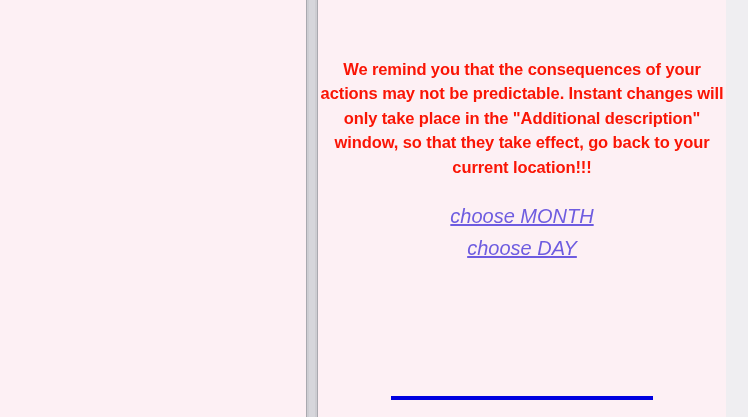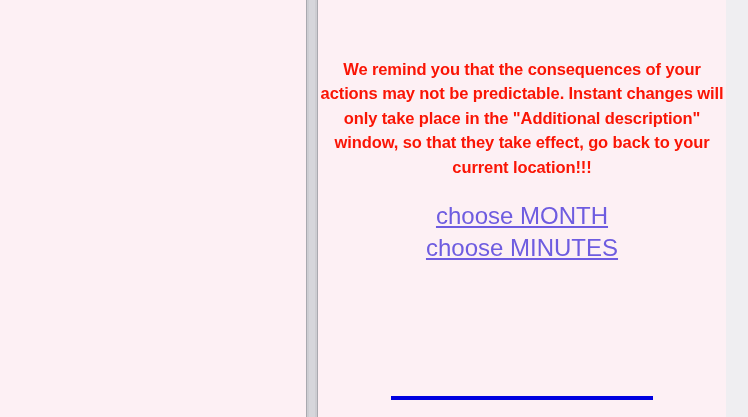--- a/index.html
+++ b/index.html
@@ -94,23 +94,24 @@
     position: absolute;
     left: 0;
     top: 200px;
     width: 408px;
     text-align: center;
   }
   .links a {
     display: block;
     color: #6e5ce0;
     text-decoration: underline;
-    font-size: 24px;
+    font-size: 20px;
     line-height: 32px;
     white-space: nowrap;
+    font-style: italic;
   }
   .links a span {
     display: inline;
   }
 
   
   .blue-rule-wrap {
     position: absolute;
     left: 0;
     top: 386px;
@@ -139,21 +140,21 @@
 
   <div class="right-pane">
 
     <p class="warning">We remind you that the consequences of your actions may not be predictable. Instant changes will only take place in the "Additional description" window, so that they take effect, go back to your current location!!!</p>
 
     <nav class="links">
       <a href="#">
         <span>choose MONTH</span>
       </a>
       <a href="#">
-        <span>choose MINUTES</span>
+        <span>choose DAY</span>
       </a>
     </nav>
 
     <div class="blue-rule-wrap">
       <div class="blue-rule"></div>
     </div>
 
   </div>
 
   <div class="right-gutter"></div>

